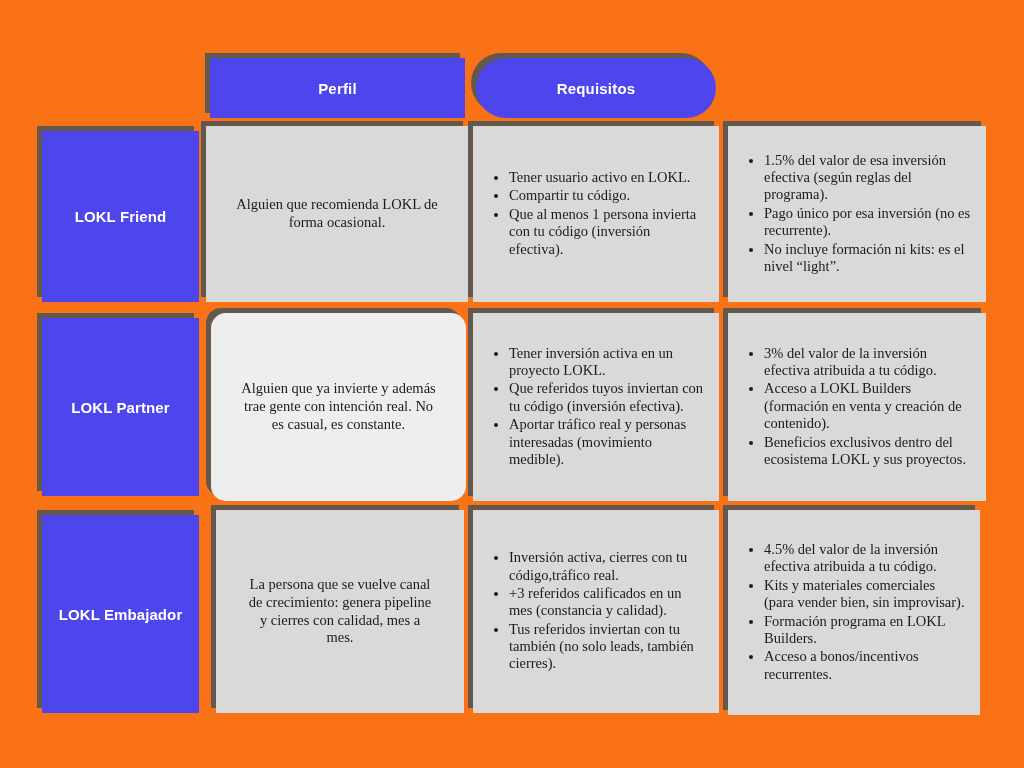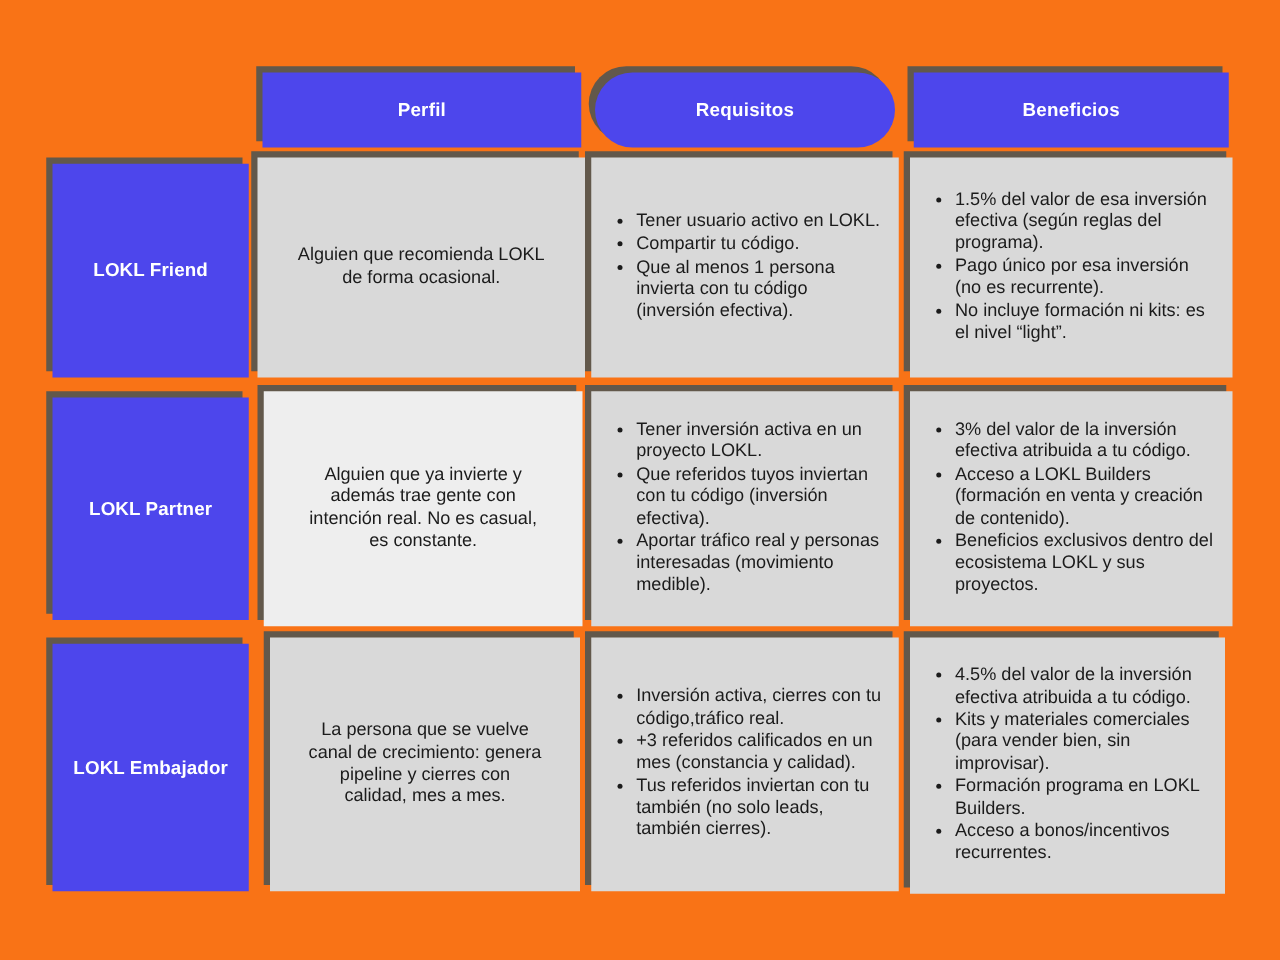--- a/index.html
+++ b/index.html
@@ -73,20 +73,21 @@
 
   
   .body-cell {
     background: #d9d9d9;
   }
   .body-cell.light {
     background: #eeeeee;
   }
   .body-cell .cell-inner {
     padding: 10px 14px;
+    font-family: Liberation Serif, serif;
   }
 
   .para {
     color: #1b1b1b;
     font-size: 14.5px;
     line-height: 1.22;
     text-align: center;
     margin: 15px;
   }
 
@@ -114,21 +115,21 @@
   #hdr-beneficios { left: 731px; top: 58px;  width: 252px; height: 60px; }
 
   
   #lbl-friend     { left: 42px;  top: 131px; width: 157px; height: 171px; }
   #r1-perfil      { left: 206px; top: 126px; width: 262px; height: 176px; }
   #r1-requisitos  { left: 473px; top: 126px; width: 246px; height: 176px; }
   #r1-beneficios  { left: 728px; top: 126px; width: 258px; height: 176px; }
 
   
   #lbl-partner    { left: 42px;  top: 318px; width: 157px; height: 178px; }
-  #r2-perfil      { left: 211px; top: 313px; width: 255px; height: 188px; }
+  #r2-perfil      { left: 211px; top: 313px; width: 255px; height: 188px; border-radius: 15px; }
   #r2-requisitos  { left: 473px; top: 313px; width: 246px; height: 188px; }
   #r2-beneficios  { left: 728px; top: 313px; width: 258px; height: 188px; }
 
   
   #lbl-embajador  { left: 42px;  top: 515px; width: 157px; height: 198px; }
   #r3-perfil      { left: 216px; top: 510px; width: 248px; height: 203px; }
   #r3-requisitos  { left: 473px; top: 510px; width: 246px; height: 203px; }
   #r3-beneficios  { left: 728px; top: 510px; width: 252px; height: 205px; }
 </style>
 </head>
@@ -141,25 +142,20 @@
       <span class="hdr-label">Perfil</span>
     </div>
   </div>
 
   <div class="cell hdr" id="hdr-requisitos">
     <div class="cell-inner">
       <span class="hdr-label">Requisitos</span>
     </div>
   </div>
 
-  <div class="cell hdr" id="hdr-beneficios">
-    <div class="cell-inner">
-      <span class="hdr-label">Beneficios</span>
-    </div>
-  </div>
 
   <div class="cell rowlabel" id="lbl-friend">
     <div class="cell-inner">
       <span class="rowlabel-text">LOKL Friend</span>
     </div>
   </div>
 
   <div class="cell body-cell" id="r1-perfil">
     <div class="cell-inner">
       <p class="para">Alguien que recomienda LOKL de forma ocasional.</p>

